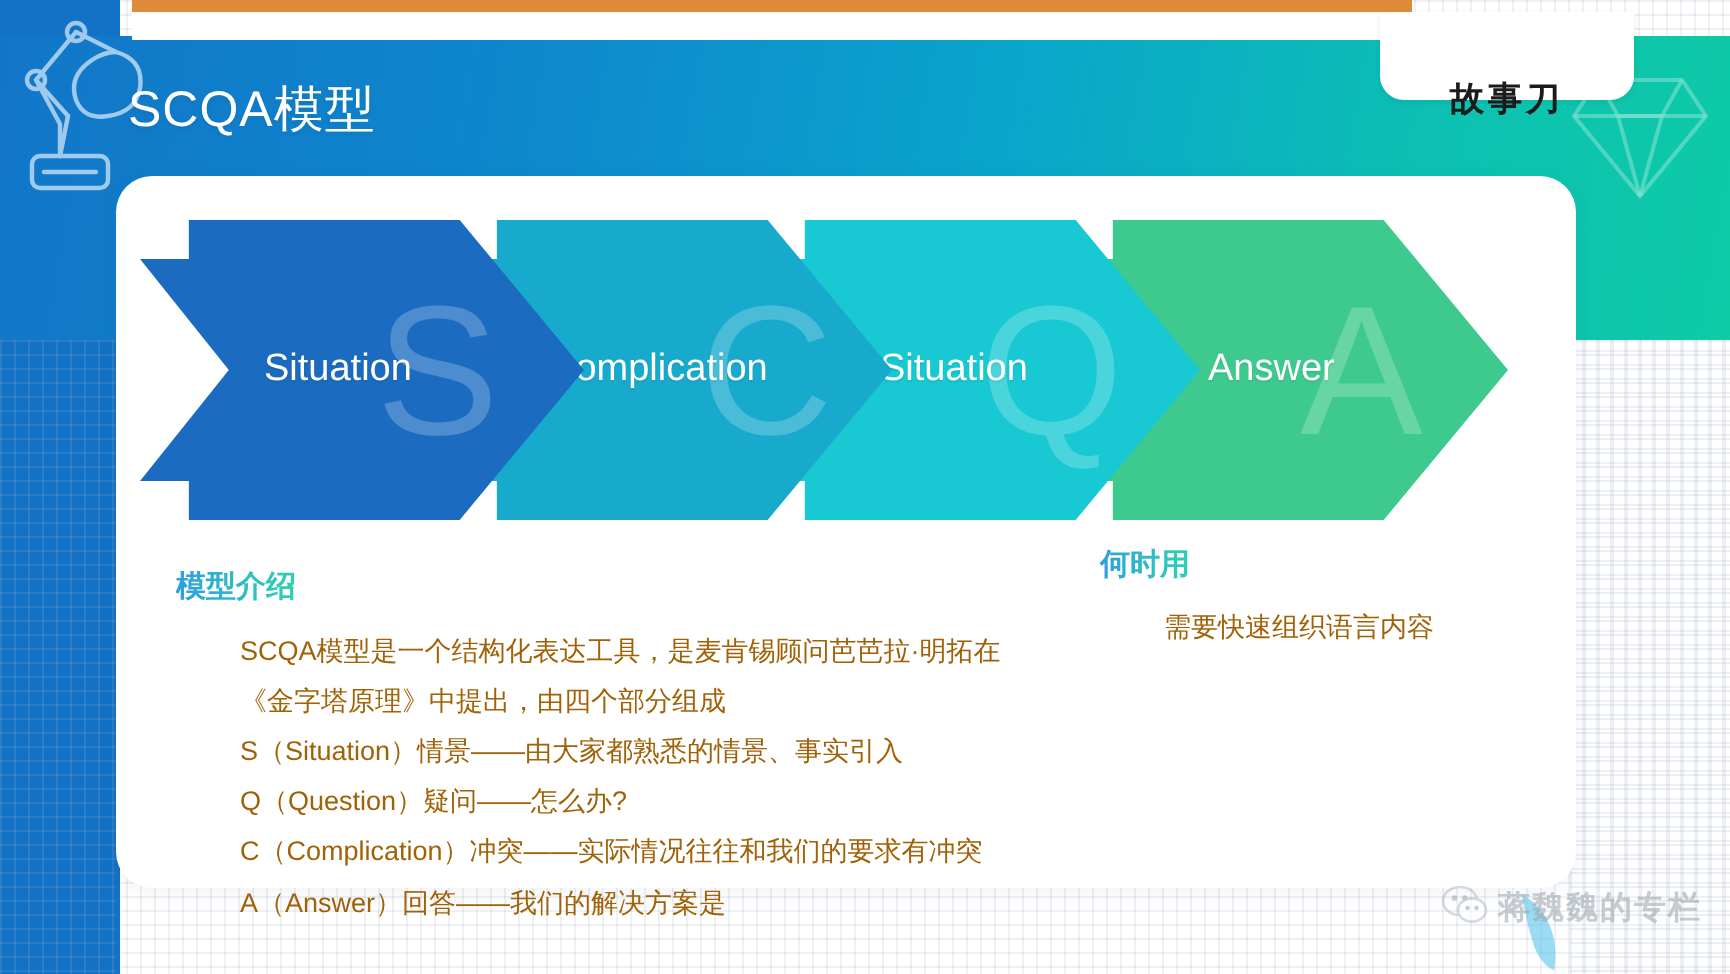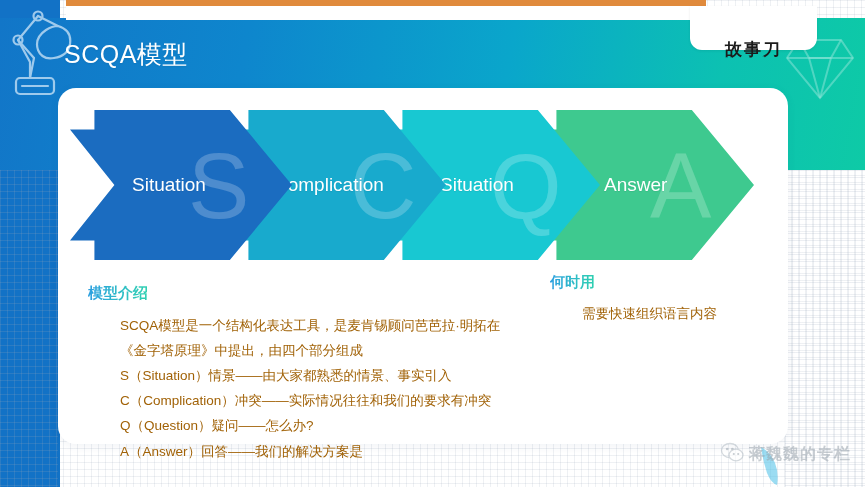--- a/index.html
+++ b/index.html
@@ -243,22 +243,22 @@
         <span class="chev-label" style="left: 72px;">Answer</span>
       </div>
 
     </div>
 
     <div class="col-left">
       <div class="sec-head">模型介绍</div>
       <div class="body-line">SCQA模型是一个结构化表达工具，是麦肯锡顾问芭芭拉·明拓在</div>
       <div class="body-line">《金字塔原理》中提出，由四个部分组成</div>
       <div class="body-line">S（Situation）情景——由大家都熟悉的情景、事实引入</div>
+      <div class="body-line">Q（Question）疑问——怎么办?</div>
       <div class="body-line">C（Complication）冲突——实际情况往往和我们的要求有冲突</div>
-      <div class="body-line">Q（Question）疑问——怎么办?</div>
       <div class="body-line">A（Answer）回答——我们的解决方案是</div>
     </div>
 
     <div class="col-right">
       <div class="sec-head">何时用</div>
       <div class="body-line">需要快速组织语言内容</div>
     </div>
 
   </div>
 

